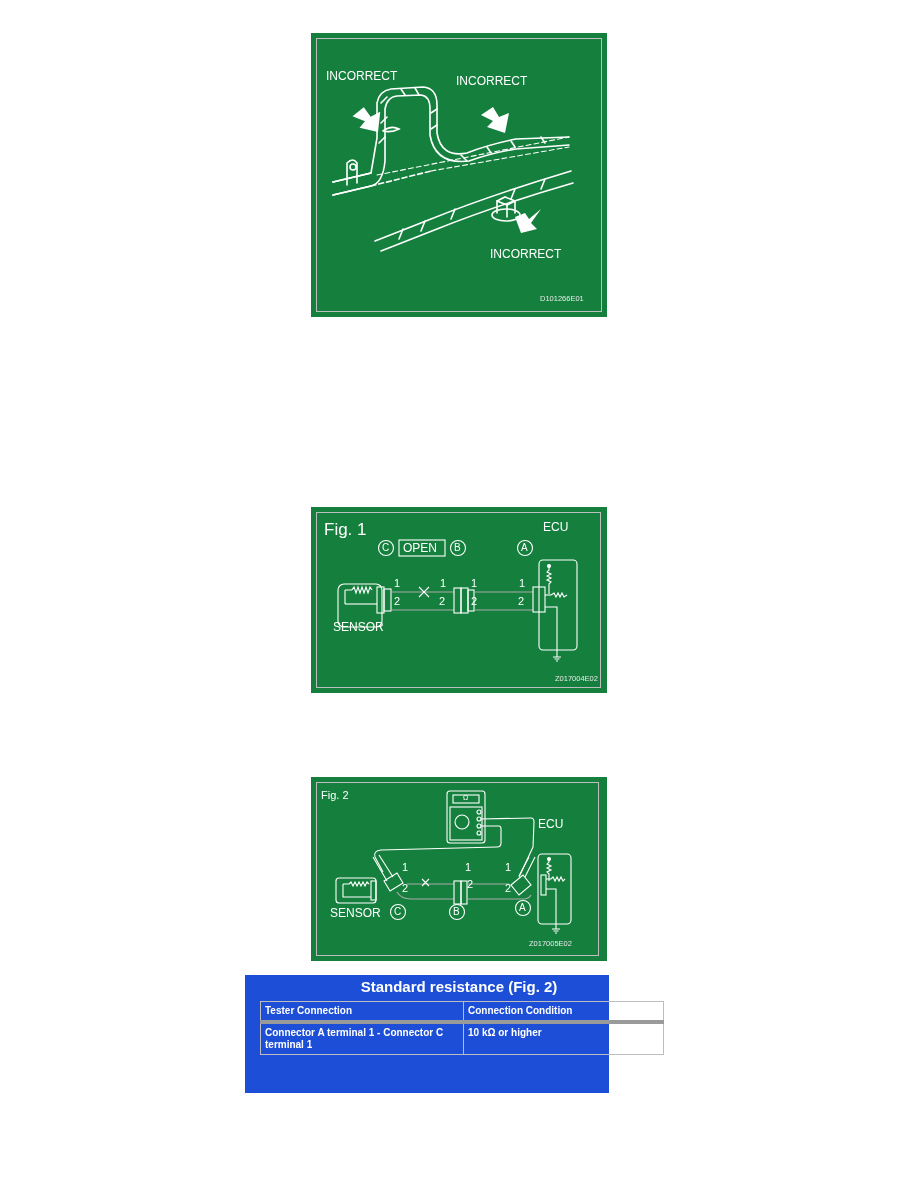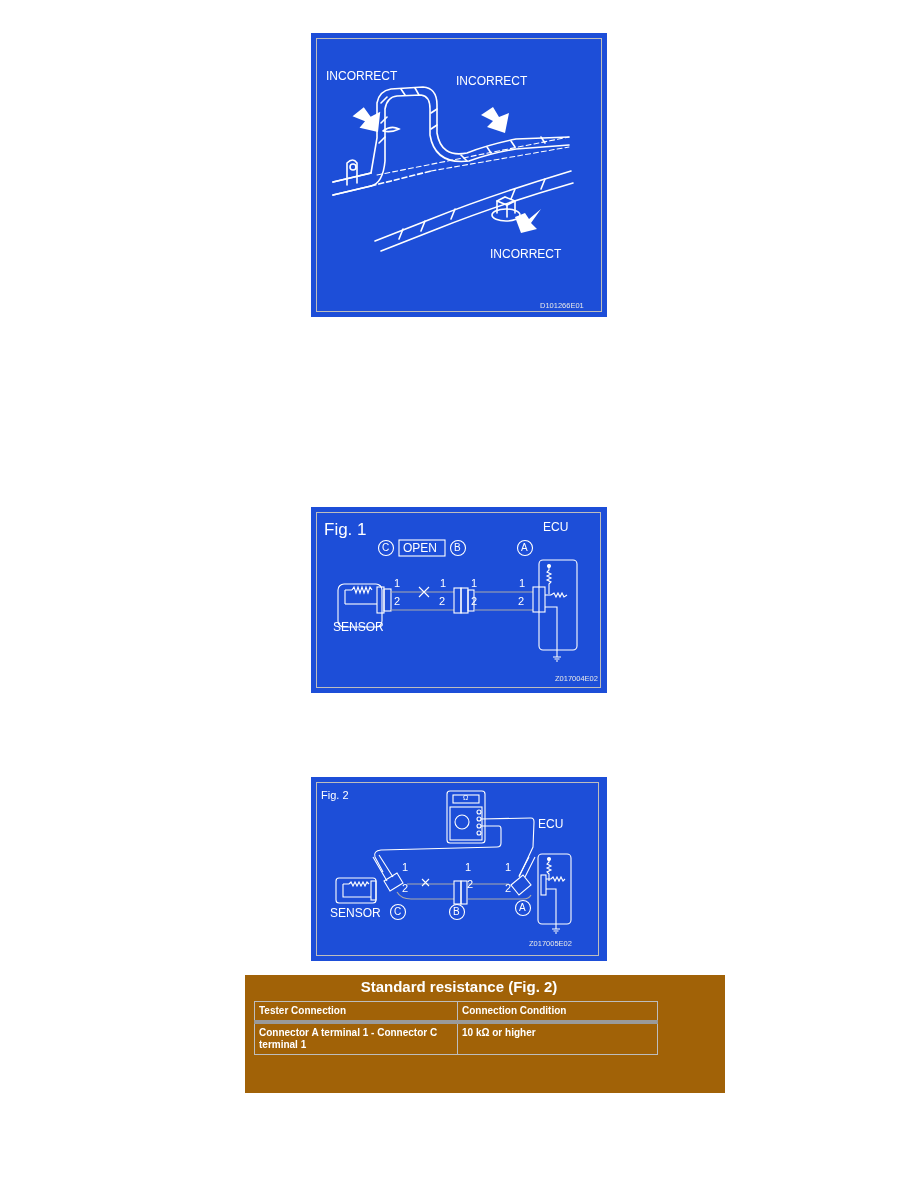--- a/index.html
+++ b/index.html
@@ -1,29 +1,29 @@
 <!DOCTYPE html>
 <html><head>
   <meta charset="utf-8">
   <style>
     html, body { margin: 0; padding: 0; background: #ffffff; }
     body { width: 918px; height: 1188px; position: relative; overflow: hidden;
            font-family: "Liberation Sans", sans-serif; }
-    .fig { position: absolute; background: #1d4ed8; }
+    .fig { position: absolute; background: #15803d; }
     .fig svg { position: absolute; left: 0; top: 0; }
     .fig .frame { position: absolute; border: 1px solid #bdbdbd; }
     .lbl { position: absolute; color: #fff; font-family: "Liberation Sans", sans-serif; white-space: nowrap; line-height: 1; }
     .code { font-size: 7.5px; color: #e8e8e8; }
     #fig-top { left: 311px; top: 33px; width: 296px; height: 284px; }
     #fig-1 { left: 311px; top: 507px; width: 296px; height: 186px; }
     #fig-2 { left: 311px; top: 777px; width: 296px; height: 184px; }
-    #table-block { position: absolute; left: 245px; top: 975px; width: 480px; height: 118px; background: #a16207; }
+    #table-block { position: absolute; left: 245px; top: 975px; width: 364px; height: 118px; background: #1d4ed8; }
     #table-title { position: absolute; left: 0; top: 3px; width: 428px; text-align: center; color: #fff;
                    font-weight: bold; font-size: 15px; font-family: "Liberation Sans", sans-serif; }
-    table.spec { position: absolute; left: 9px; top: 26px; width: 404px; border-collapse: collapse;
+    table.spec { position: absolute; left: 15px; top: 26px; width: 404px; border-collapse: collapse;
                  color: #fff; font-size: 10px; font-weight: bold; font-family: "Liberation Sans", sans-serif; }
     table.spec td, table.spec th { border: 1px solid #bdbdbd; text-align: left; vertical-align: top;
                  padding: 3px 4px; line-height: 12px; font-weight: bold; }
     table.spec th { border-bottom: 4px solid #9a9a9a; height: 12px; }
     table.spec td { height: 24px; }
     table.spec .c1 { width: 194px; }
   </style>
 </head>
 <body>
 
@@ -74,21 +74,21 @@
     <g fill="#fff">
 
       <polygon points="42,82 54,74 60,84 70,80 66,100 48,94 54,88" transform="rotate(-5 56 88)"></polygon>
       <polygon points="170,82 182,74 188,84 198,80 194,100 176,94 182,88"></polygon>
       <polygon points="230,176 218,186 214,180 204,184 210,200 226,196 220,190"></polygon>
     </g>
   </svg>
   <div class="lbl" style="left:15px;top:37px;font-size:12px;">INCORRECT</div>
   <div class="lbl" style="left:145px;top:42px;font-size:12px;">INCORRECT</div>
   <div class="lbl" style="left:179px;top:215px;font-size:12px;">INCORRECT</div>
-  <div class="lbl code" style="left:229px;top:262px;margin-top:7px;">D101266E01</div>
+  <div class="lbl code" style="left:229px;top:262px;">D101266E01</div>
 </div>
 
 <div id="fig-1" class="fig">
   <div class="frame" style="left:5px;top:5px;width:283px;height:174px;"></div>
   <svg width="296" height="186" viewBox="0 0 296 186">
     <g fill="none" stroke="#fff" stroke-width="1.1">
 
       <rect x="27" y="77" width="44" height="43" rx="6"></rect>
       <path d="M34 83 L34 97 M34 83 L41 83"></path>
       <path d="M41 83 l2 -3 l2 6 l2 -6 l2 6 l2 -6 l2 6 l2 -6 l2 6 l2 -6 l2 3"></path>

